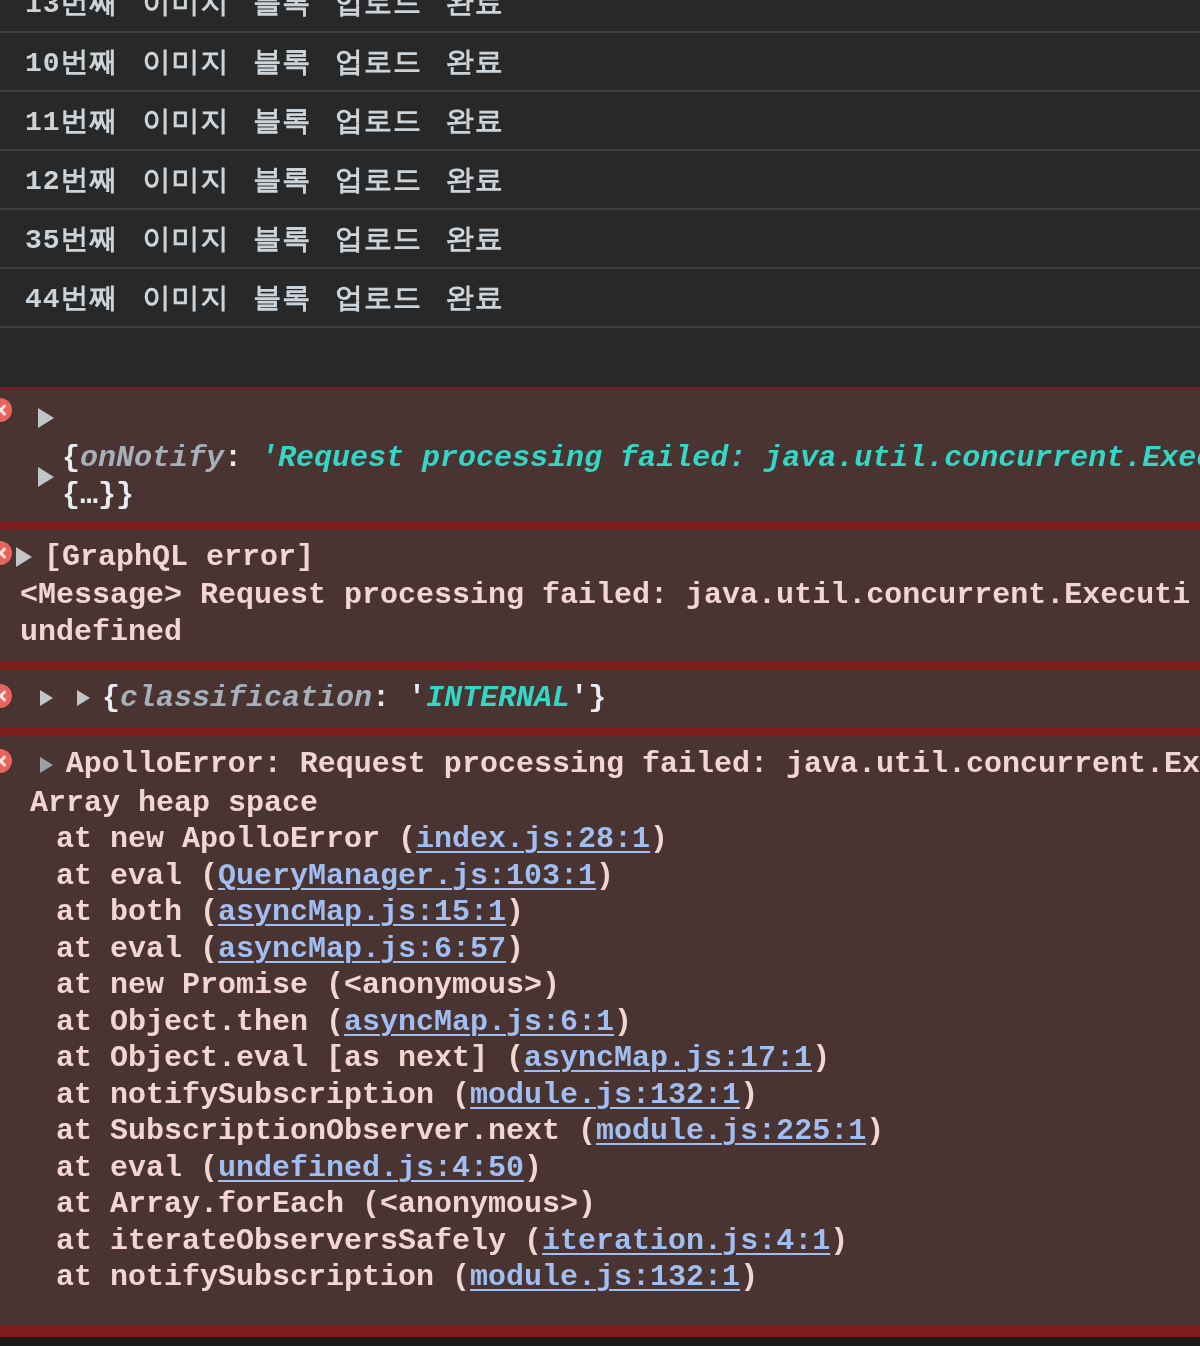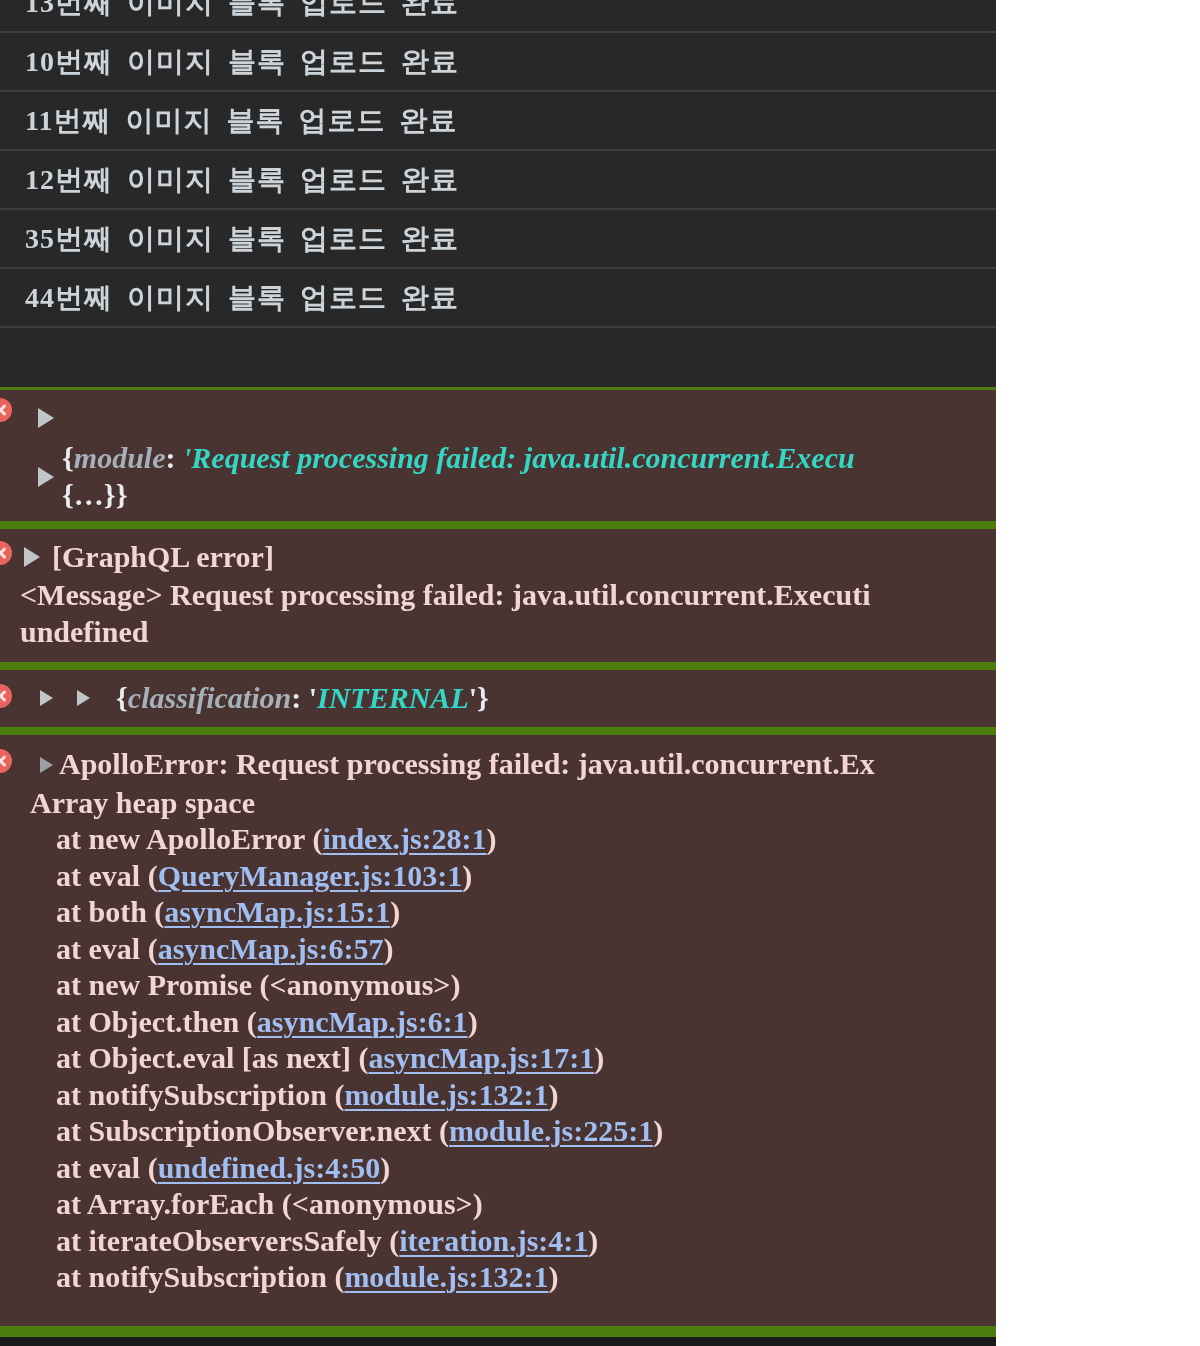--- a/index.html
+++ b/index.html
@@ -1,21 +1,21 @@
 <!DOCTYPE html>
 <html><head>
 <meta charset="utf-8">
 <style>
   html,body{margin:0;padding:0;}
   #screen{
     position:relative;
-    width:996px;height:1346px;
-    background:#4d7c0f;
+    width:1200px;height:1346px;
+    background:#7f1d1d;
     overflow:hidden;
-    font-family:Liberation Serif, serif;
+    font-family:Liberation Mono, monospace;
   }
   
   .log-section{height:387px;overflow:hidden;background:#282829;}
   .log-rows{transform:translateY(-26px);}
   .log-row{
     height:57px;border-bottom:2px solid #3e3e40;
     display:flex;align-items:center;padding-left:25px;
     color:#cdd4d9;font-size:28px;font-weight:bold;
     word-spacing:6px;letter-spacing:1px;white-space:pre;
   }
@@ -48,30 +48,30 @@
   .punct{color:#e9ecef;}
   .str{color:#34d6c5;font-style:italic;}
   .lnk{color:#a0bef2;text-decoration:underline;text-decoration-thickness:2px;text-underline-offset:4px;cursor:pointer;}
   
   .b-preview{padding:6px 0 8px 0;}
   .b1row{height:44px;display:flex;align-items:center;padding-left:38px;}
   .b2row{display:flex;align-items:center;padding-left:38px;}
   .b2lines{margin-left:8px;min-width:0;}
   
   .b-graphql{padding:8px 0 12px 0;}
-  .g1{display:flex;align-items:center;padding-left:24px;height:40px;}
+  .g1{display:flex;align-items:center;padding-left:16px;height:40px;}
   .g1 .label{margin-left:12px;}
   .g2,.g3{padding-left:20px;}
   
   .b-class{padding:10px 0 10px 40px;display:flex;align-items:center;}
   .b-class .tri + .tri{margin-left:24px;}
-  .b-class .clsline{margin-left:26px;}
+  .b-class .clsline{margin-left:12px;}
   
   .b-apollo{padding-top:10px;padding-bottom:30px;}
-  .a1{display:flex;align-items:center;padding-left:40px;height:40px;min-width:0;}
+  .a1{display:flex;align-items:center;padding-left:40px;height:40px;min-width:0;justify-content:space-between;}
   .a1 .title{margin-left:6px;white-space:pre;overflow:hidden;}
   .a2{padding-left:30px;}
   .stack-line{padding-left:56px;white-space:pre;overflow:hidden;}
   
   .bottom-bar{
     position:absolute;left:0;bottom:0;width:100%;height:9px;
     background:#1a1a1a;z-index:5;
   }
 </style>
 </head>
@@ -91,21 +91,21 @@
   </div>
 
   <div class="err-block first b-preview">
     <span class="badge" style="top:8px"></span>
     <div class="b1row">
       <span class="tri"></span>
     </div>
     <div class="b2row">
       <span class="tri"></span>
       <div class="b2lines">
-        <div class="code-line"><span class="punct">{</span><span class="key">module</span><span class="punct">: </span><span class="str">'Request processing failed: java.util.concurrent.Execu</span></div>
+        <div class="code-line"><span class="punct">{</span><span class="key">onNotify</span><span class="punct">: </span><span class="str">'Request processing failed: java.util.concurrent.Execu</span></div>
         <div class="code-line punct">{…}}</div>
       </div>
     </div>
   </div>
 
   <div class="err-block b-graphql">
     <span class="badge" style="top:12px"></span>
     <div class="g1">
       <span class="tri"></span>
       <span class="label">[GraphQL error]</span>

